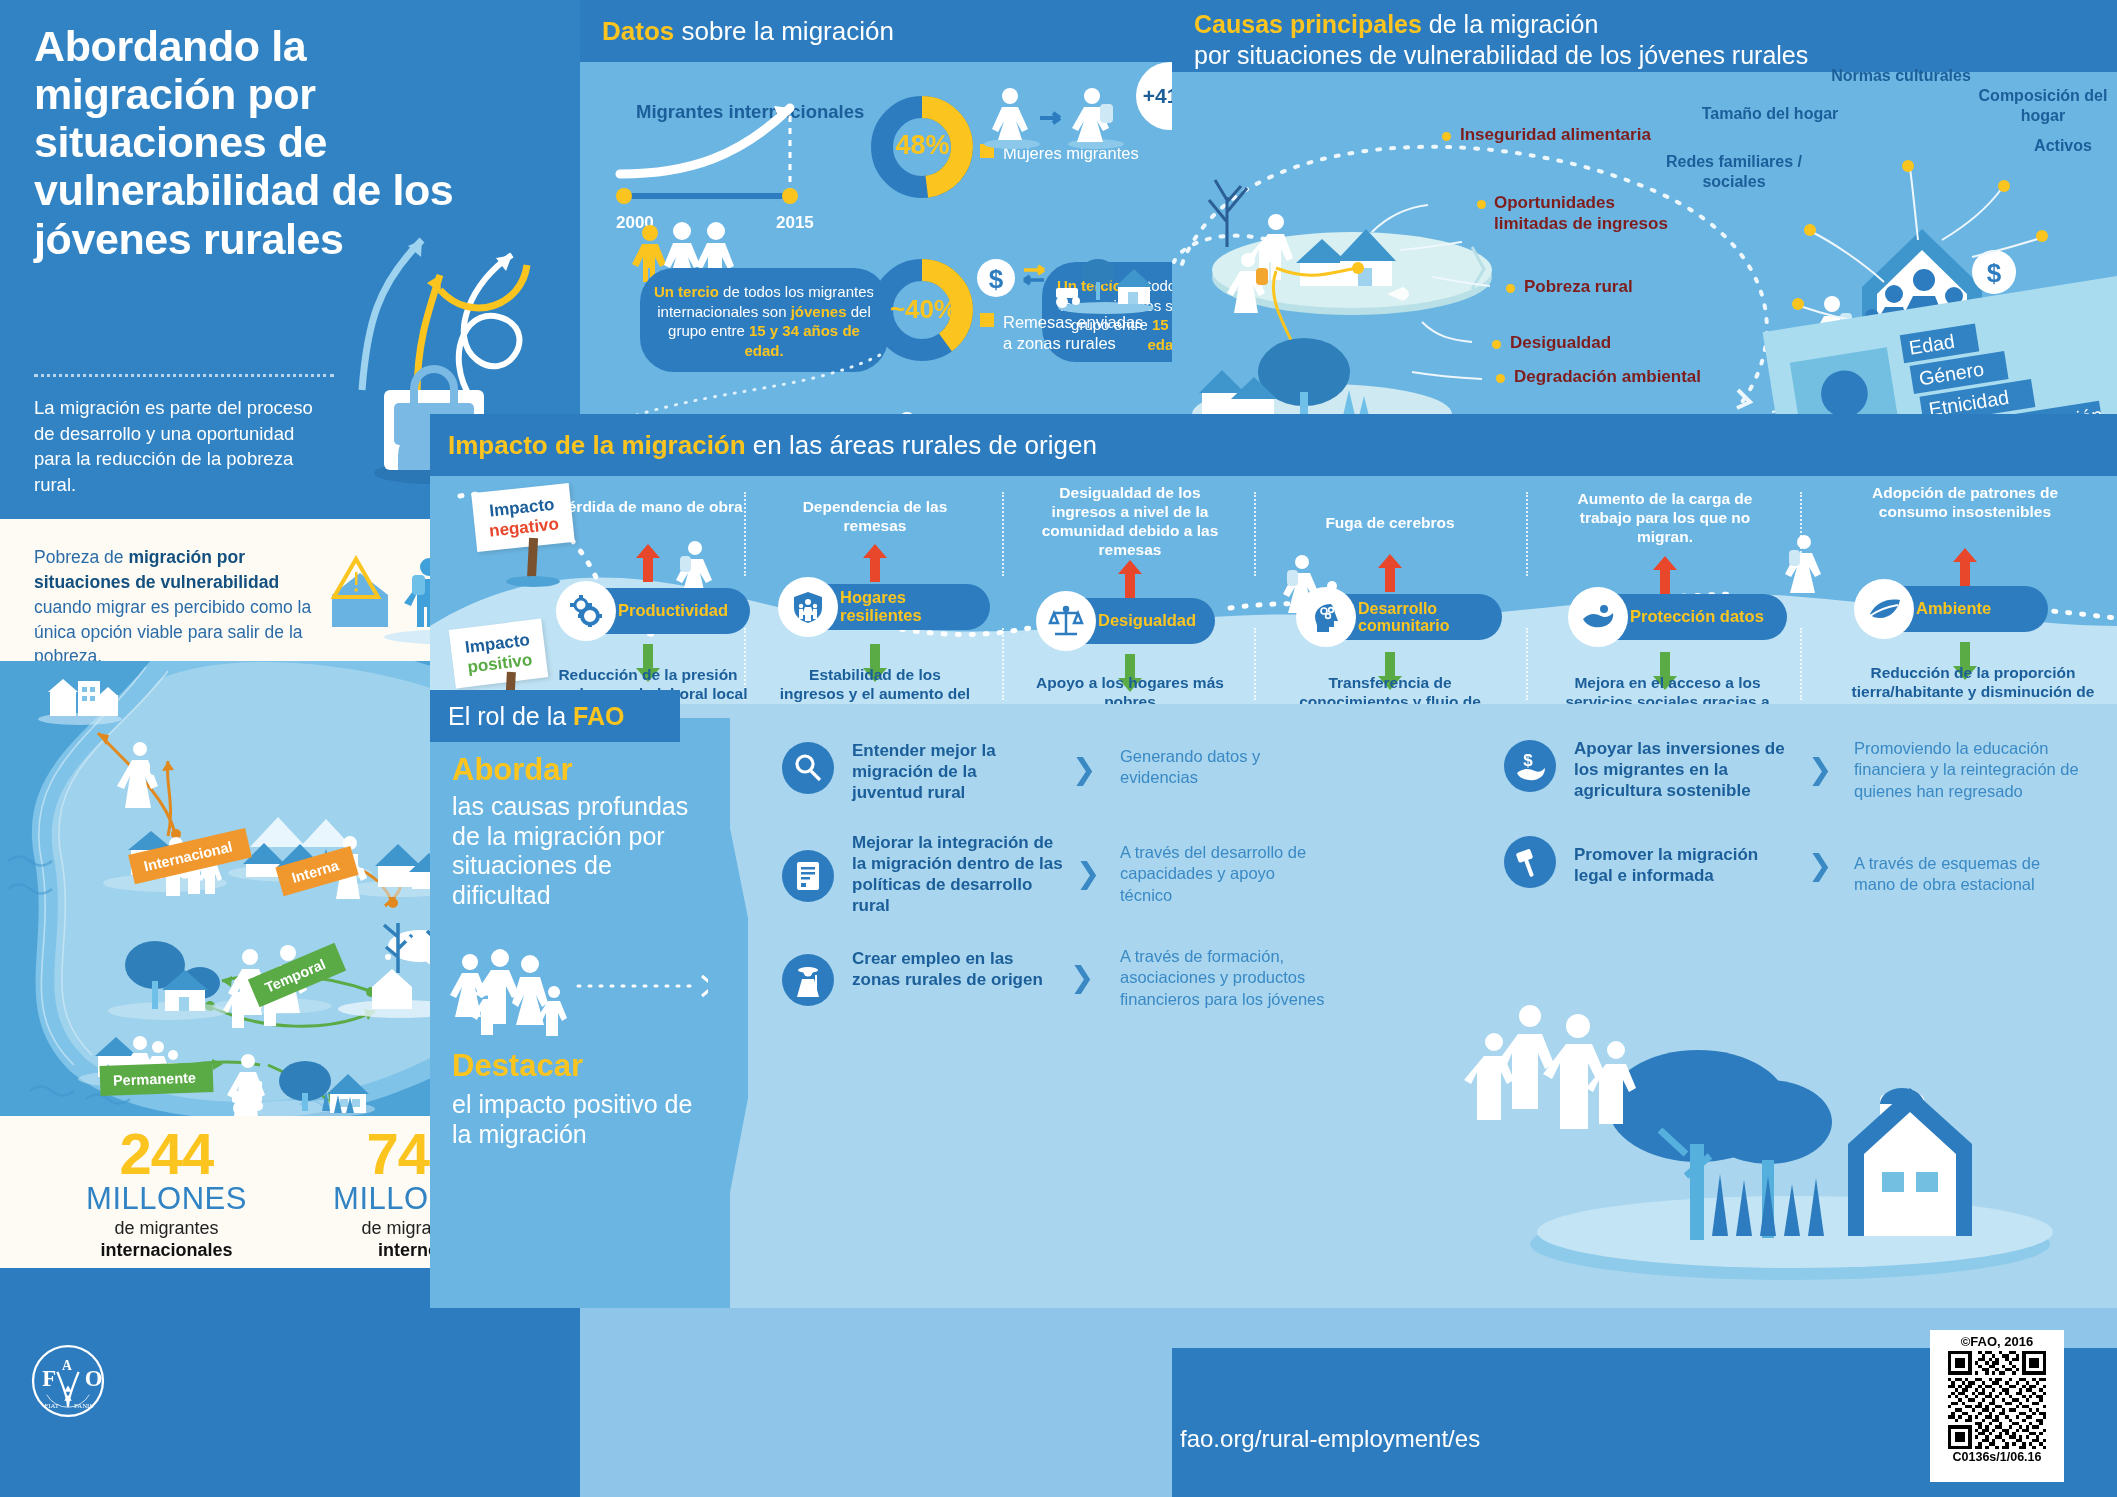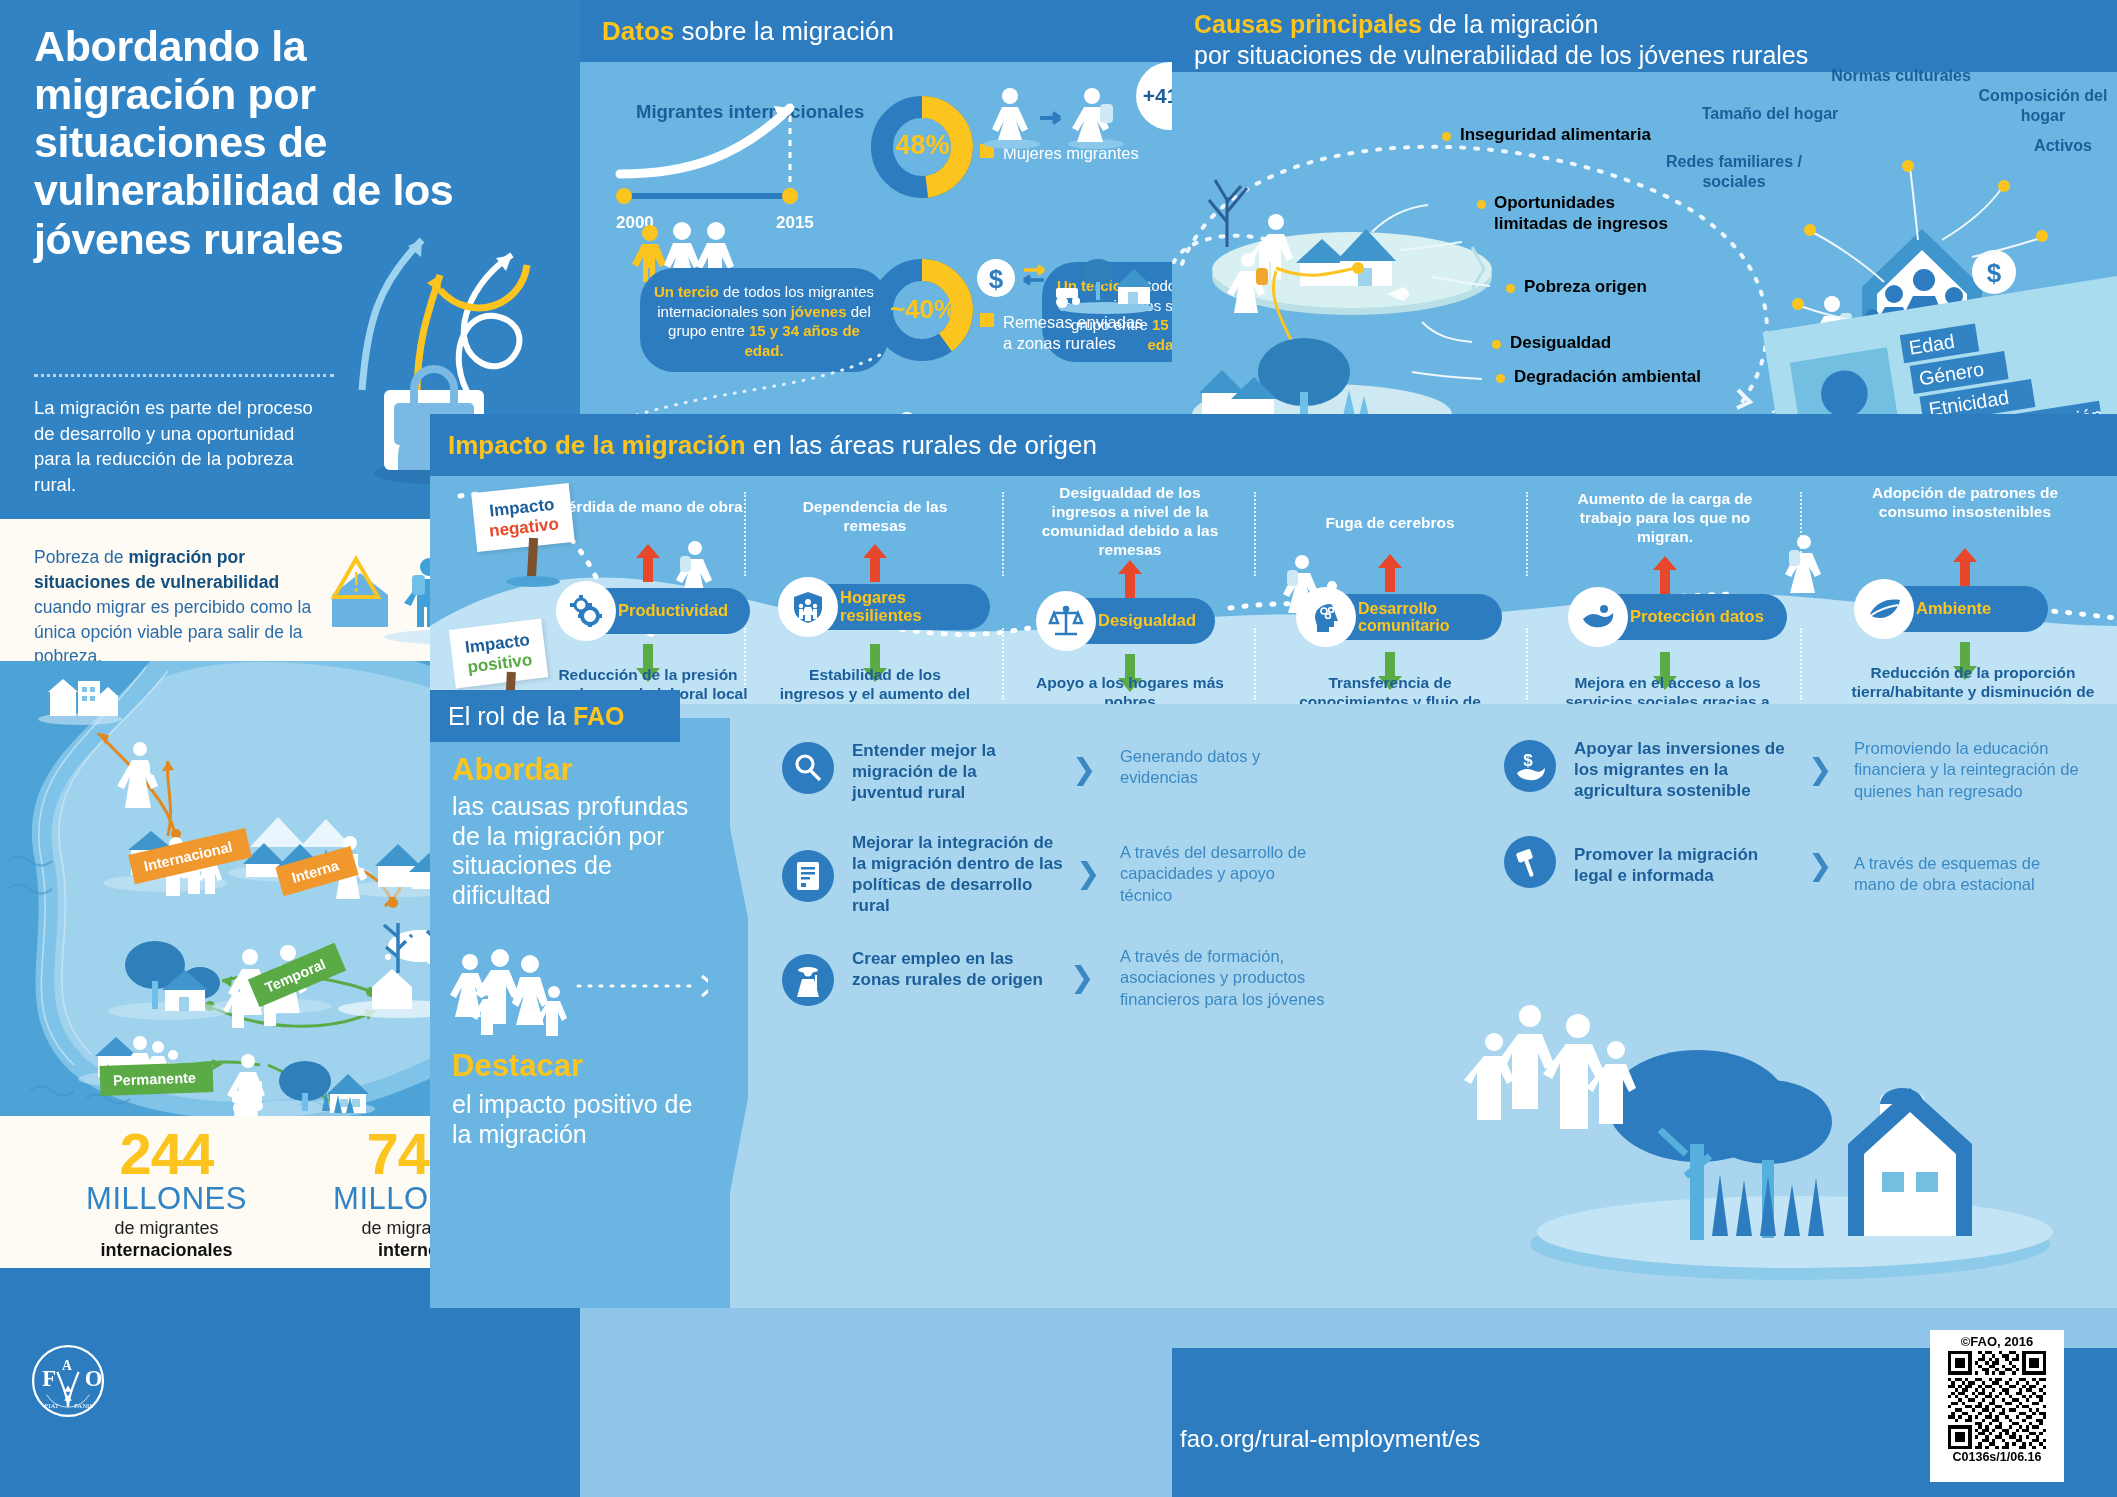--- a/index.html
+++ b/index.html
@@ -99,21 +99,21 @@
   .tercio {
     position:absolute; left:462px; top:262px; width:250px; height:100px;
     background:#2d7cbf; border-radius:34px; color:#fff;
     font-size:15px; line-height:1.3; text-align:center; padding:14px 10px 0;
   }
   .tercio b { color:#fbc41e; }
 
   
   #causas { left:1172px; top:0; width:945px; height:421px; background:#6bb5e2; }
   .cause-lbl {
-    position:absolute; color:#000000; font-size:17px; font-weight:bold; line-height:1.25;
+    position:absolute; color:#7f1d1d; font-size:17px; font-weight:bold; line-height:1.25;
   }
   .cdot {
     position:absolute; width:9px; height:9px; border-radius:50%; background:#fbc41e;
   }
   .hh-lbl {
     position:absolute; color:#1b5e99; font-size:16px; font-weight:bold;
     line-height:1.22; text-align:center;
   }
   #idcard { position:absolute; left:170px; top:280px; width:200px; height:130px; }
 
@@ -710,21 +710,21 @@
     <path d="M660 300 C640 330 620 336 600 340" stroke="#eef7fc" stroke-width="2" fill="none"></path>
   </svg>
 
   <div class="cdot" style="left:270px;top:132px;"></div>
   <div class="cause-lbl" style="left:288px;top:124px;">Inseguridad alimentaria</div>
 
   <div class="cdot" style="left:305px;top:200px;"></div>
   <div class="cause-lbl" style="left:322px;top:192px;width:190px;">Oportunidades limitadas de ingresos</div>
 
   <div class="cdot" style="left:334px;top:284px;"></div>
-  <div class="cause-lbl" style="left:352px;top:276px;">Pobreza origen</div>
+  <div class="cause-lbl" style="left:352px;top:276px;">Pobreza rural</div>
 
   <div class="cdot" style="left:320px;top:340px;"></div>
   <div class="cause-lbl" style="left:338px;top:332px;">Desigualdad</div>
 
   <div class="cdot" style="left:324px;top:374px;"></div>
   <div class="cause-lbl" style="left:342px;top:366px;">Degradación ambiental</div>
 
   <div class="hh-lbl" style="left:614px;top:66px;width:230px;">Normas culturales</div>
   <div class="hh-lbl" style="left:806px;top:86px;width:130px;">Composición del hogar</div>
   <div class="hh-lbl" style="left:508px;top:104px;width:180px;">Tamaño del hogar</div>

